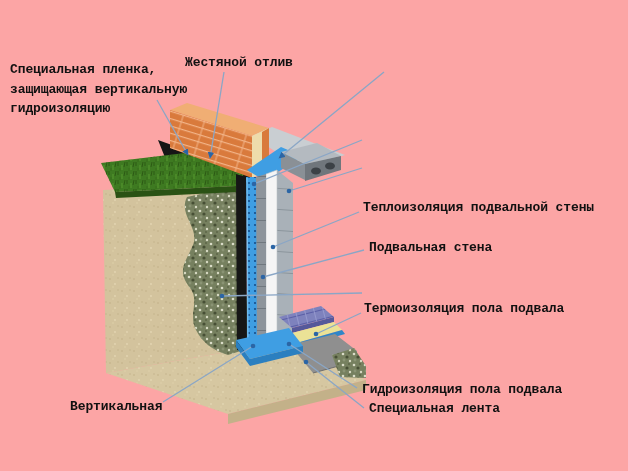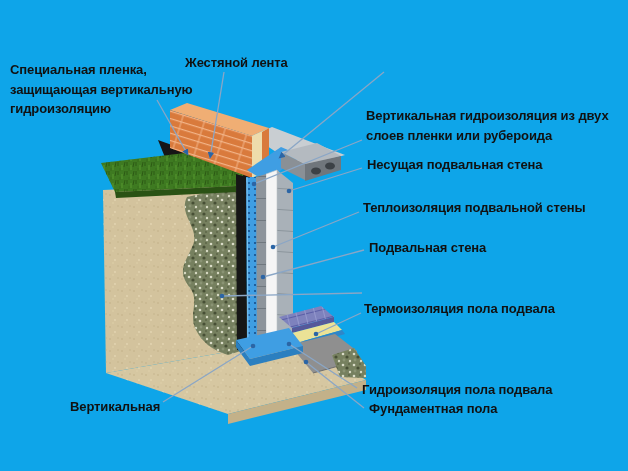--- a/index.html
+++ b/index.html
@@ -1,18 +1,18 @@
 <!DOCTYPE html>
 <html><head>
 <meta charset="utf-8">
 <style>
   html,body{margin:0;padding:0;background:#fff;}
   .screen{
-    position:relative;width:628px;height:471px;background:#0ea5e9;
-    font-family:Liberation Sans, sans-serif;overflow:hidden;
+    position:relative;width:628px;height:471px;background:#fca5a5;
+    font-family:Liberation Mono, monospace;overflow:hidden;
   }
   svg.diagram{position:absolute;left:0;top:0;}
   .lbl{
     position:absolute;font-weight:bold;font-size:13px;line-height:1.5;
     color:#111;white-space:pre-line;letter-spacing:-0.1px;z-index:5;
   }
 </style>
 </head>
 <body>
 
@@ -156,24 +156,21 @@
       <circle cx="316" cy="334" r="2.3"></circle>
       <circle cx="289" cy="344" r="2.3"></circle>
       <circle cx="306" cy="362" r="2.3"></circle>
       <circle cx="253" cy="346" r="2.3"></circle>
     </g>
   </svg>
 
   <div class="lbl" style="left:10px;top:60px;width:192px">Специальная пленка,
 защищающая вертикальную
 гидроизоляцию</div>
-  <div class="lbl" style="left:185px;top:53px">Жестяной лента</div>
-  <div class="lbl" style="left:366px;top:106px;width:262px">Вертикальная гидроизоляция из двух
-слоев пленки или рубероида</div>
-  <div class="lbl" style="left:367px;top:155px">Несущая подвальная стена</div>
+  <div class="lbl" style="left:185px;top:53px">Жестяной отлив</div>
   <div class="lbl" style="left:369px;top:238px">Подвальная стена</div>
   <div class="lbl" style="left:363px;top:198px">Теплоизоляция подвальной стены</div>
   <div class="lbl" style="left:362px;top:380px">Гидроизоляция пола подвала</div>
   <div class="lbl" style="left:364px;top:299px">Термоизоляция пола подвала</div>
-  <div class="lbl" style="left:369px;top:399px">Фундаментная пола</div>
+  <div class="lbl" style="left:369px;top:399px">Специальная лента</div>
   <div class="lbl" style="left:70px;top:397px">Вертикальная</div>
 
 </div>
 
 </body></html>

